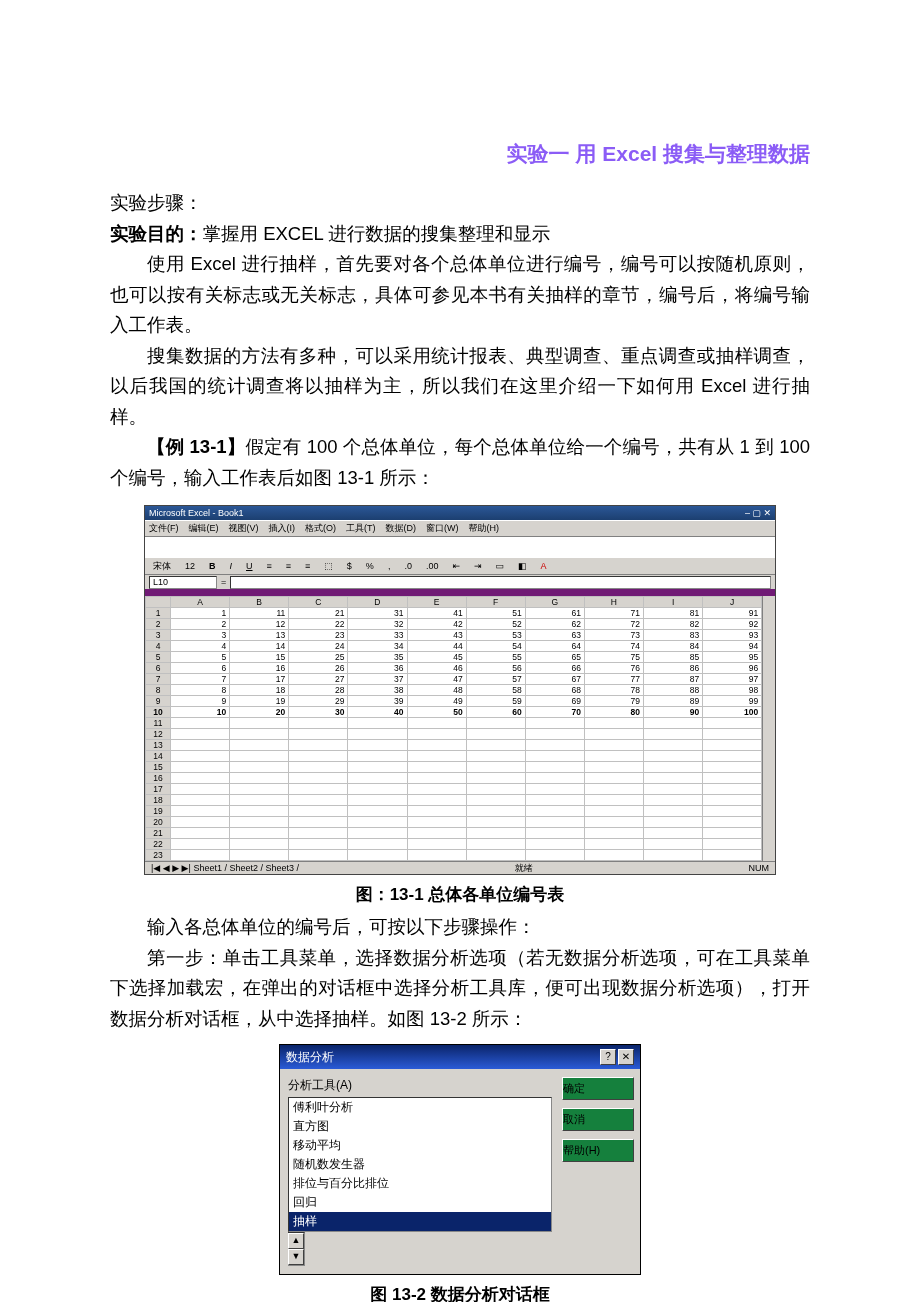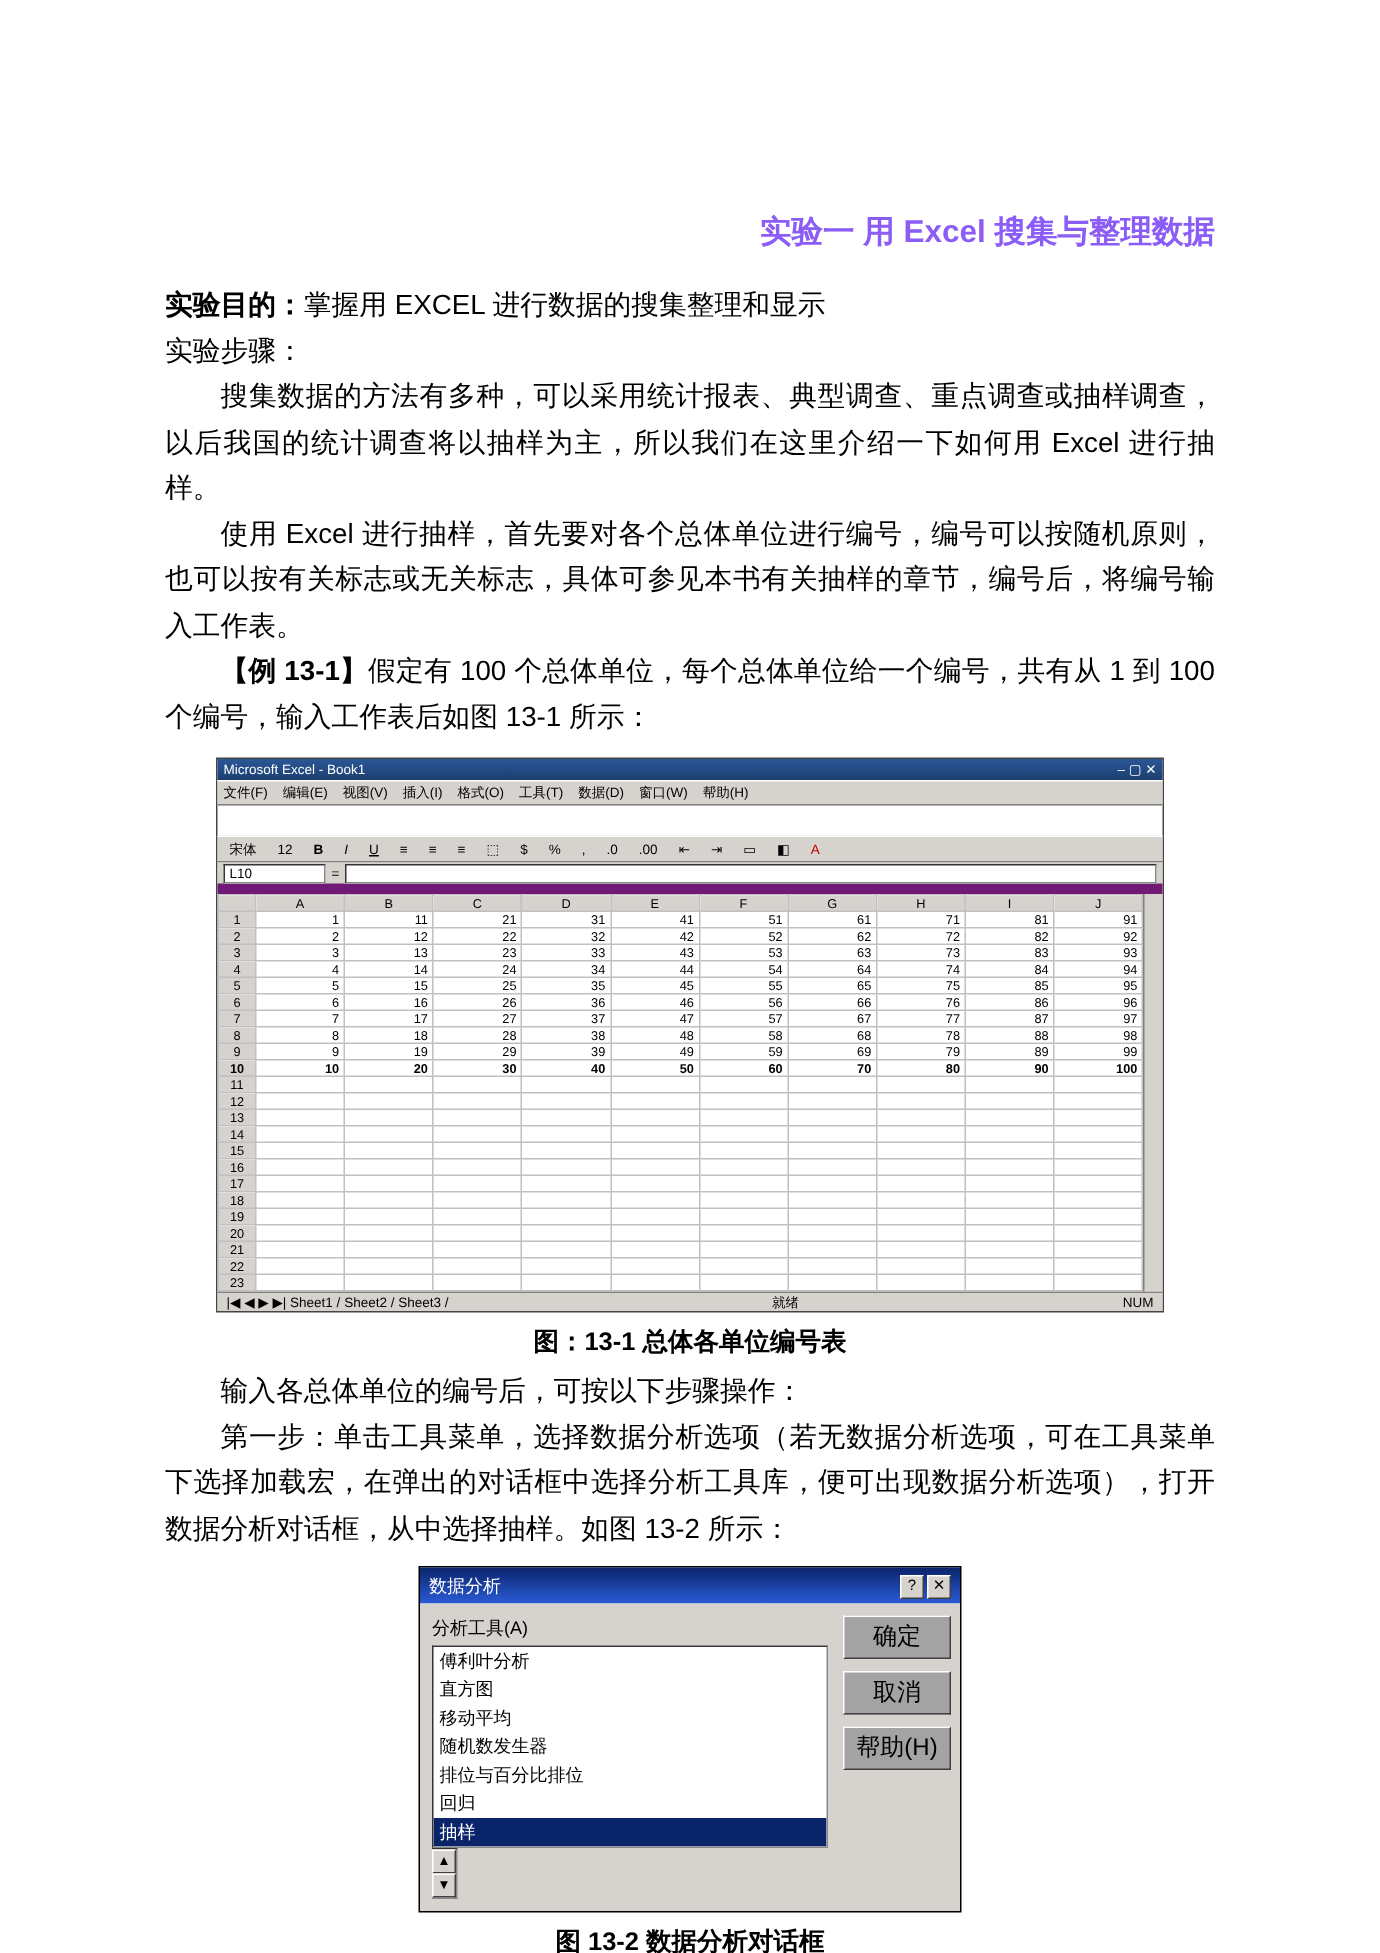--- a/index.html
+++ b/index.html
@@ -232,46 +232,45 @@
     font-size:9px;
     line-height:13px;
   }
   .dlg-right {
     width: 70px;
     margin-left: 10px;
   }
   .win-btn {
     display: block;
     width: 100%;
-    background: #a3a3a3;
+    background: #15803d;
     border: 1px solid #fff;
     border-right-color:#404040;
     border-bottom-color:#404040;
     padding: 3px 0;
     margin-bottom: 8px;
-    text-align: center;
-    font-size: 16px;
+    font-size: 11px;
   }
   .underline { text-decoration: underline; }
 </style>
 </head>
 <body>
 
 <div class="page">
 
   <h1 class="title">实验一  用 Excel 搜集与整理数据</h1>
 
+  <p class="line">实验步骤：</p>
   <p class="line">
     <span class="bold">实验目的：</span><span>掌握用 EXCEL 进行数据的搜集整理和显示</span>
   </p>
-  <p class="line">实验步骤：</p>
-
-
+
+
+  <p class="line indent">使用 Excel 进行抽样，首先要对各个总体单位进行编号，编号可以按随机原则，也可以按有关标志或无关标志，具体可参见本书有关抽样的章节，编号后，将编号输入工作表。</p>
   <p class="line indent">搜集数据的方法有多种，可以采用统计报表、典型调查、重点调查或抽样调查，以后我国的统计调查将以抽样为主，所以我们在这里介绍一下如何用 Excel 进行抽样。</p>
-  <p class="line indent">使用 Excel 进行抽样，首先要对各个总体单位进行编号，编号可以按随机原则，也可以按有关标志或无关标志，具体可参见本书有关抽样的章节，编号后，将编号输入工作表。</p>
   <p class="line indent">
     <span class="bold">【例 13-1】</span><span>假定有 100 个总体单位，每个总体单位给一个编号，共有从 1 到 100 个编号，输入工作表后如图 13-1 所示：</span>
   </p>
 
   <div class="excel-shot">
     <div class="excel-titlebar">
       <span>Microsoft Excel - Book1</span>
       <span>– ▢ ✕</span>
     </div>
     <div class="excel-menubar" id="excel-menus">

